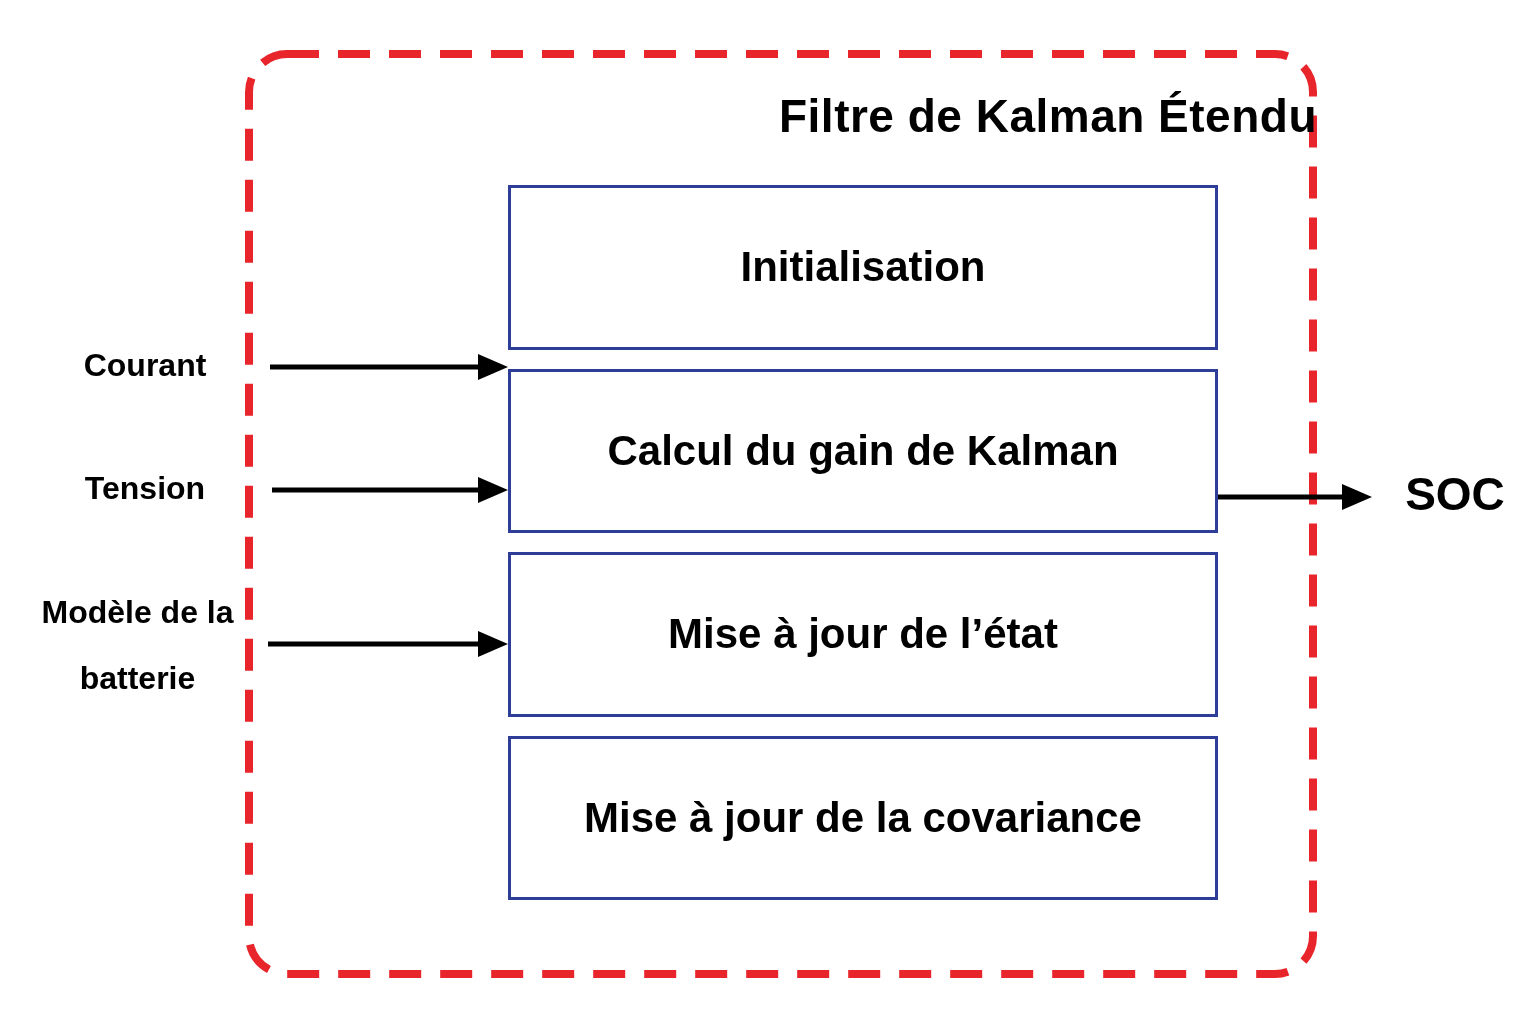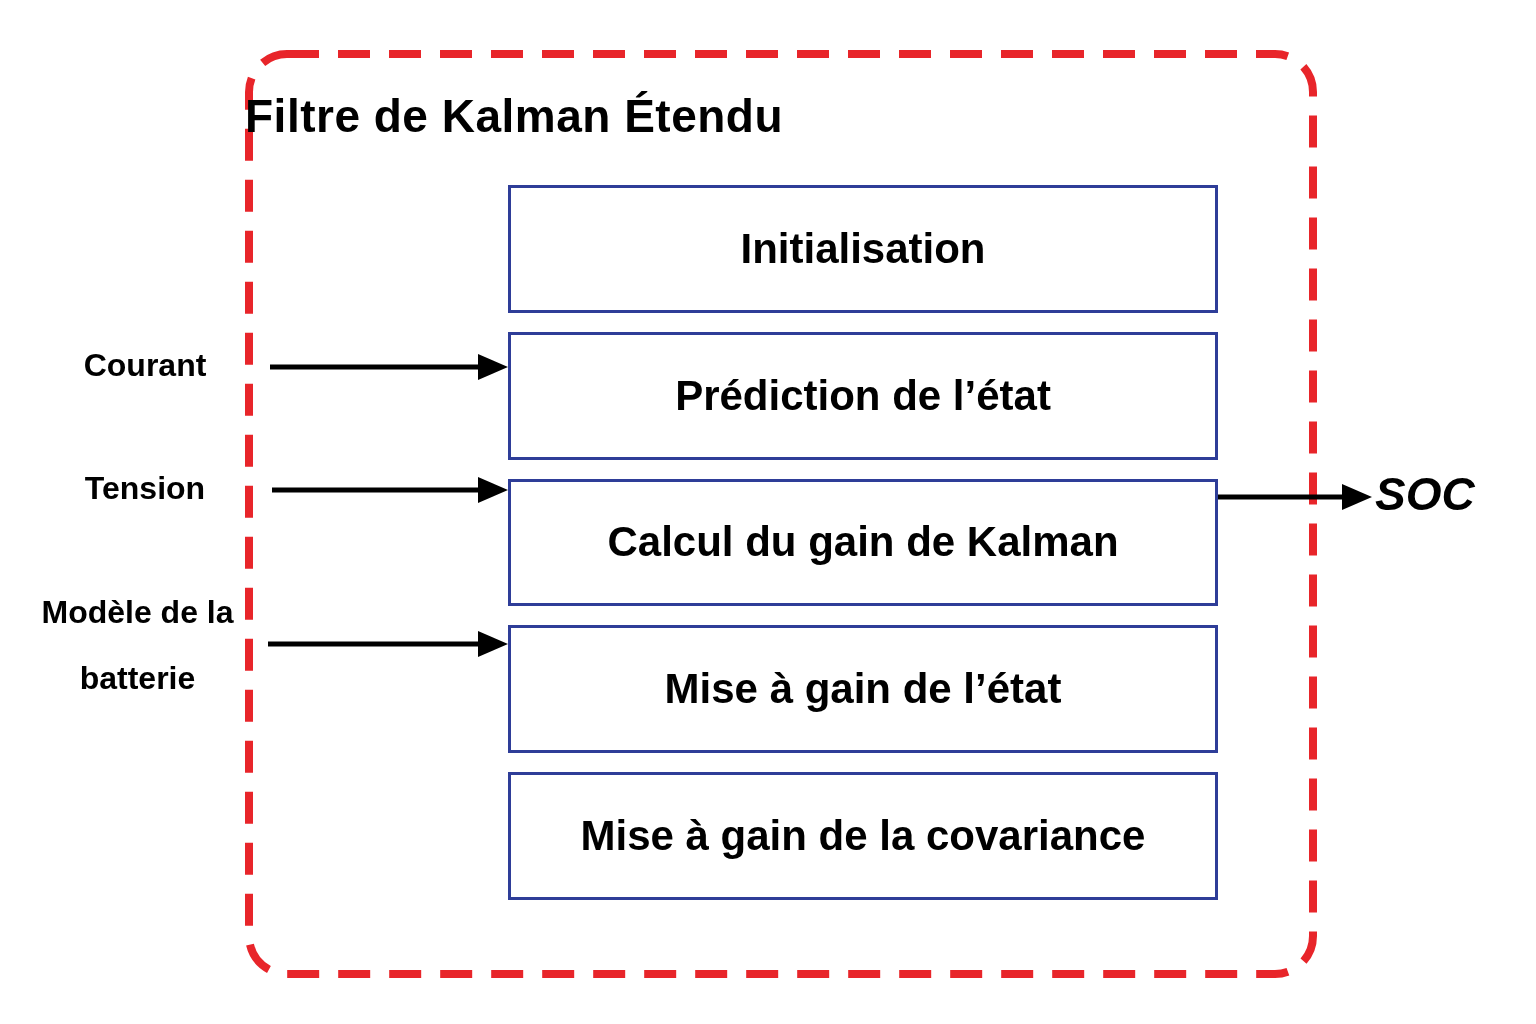--- a/index.html
+++ b/index.html
@@ -28,21 +28,21 @@
     top: 50px;
     width: 1072px;
     height: 928px;
   }
 
   .diagram-title {
     position: absolute;
     left: 245px;
     top: 86px;
     width: 1072px;
-    text-align: left;
+    text-align: right;
     font-size: 46px;
     font-weight: 700;
     line-height: 60px;
     letter-spacing: 0.5px;
   }
 
   .steps-stack {
     position: absolute;
     left: 508px;
     top: 185px;
@@ -67,22 +67,22 @@
   .side-label {
     position: absolute;
     text-align: center;
     font-size: 32px;
     font-weight: 700;
     line-height: 56px;
   }
   .label-courant { left: 30px; top: 337px; width: 230px; }
   .label-tension { left: 30px; top: 460px; width: 230px; }
   .label-modele  { left: 25px; top: 579px; width: 225px; line-height: 66px; }
-  .label-soc     { left: 1375px; top: 464px; width: 160px; text-align: left;
-                   font-size: 46px; line-height: 60px; font-style: italic; }
+  .label-soc     { left: 1375px; top: 464px; width: 160px; text-align: center;
+                   font-size: 46px; line-height: 60px; }
 
   .arrow { position: absolute; height: 26px; }
   .arrow .shaft {
     position: absolute;
     left: 0; top: 50%;
     transform: translateY(-50%);
     height: 5px;
     width: calc(100% - 26px);
     background: var(--color-arrow);
   }
@@ -106,24 +106,23 @@
 <div class="canvas">
 
   <svg class="dashed-frame" viewBox="0 0 1072 928" xmlns="http://www.w3.org/2000/svg" aria-hidden="true">
     <rect x="4" y="4" width="1064" height="920" rx="38" ry="38" fill="none" stroke-width="8" stroke-dasharray="32 19" style="stroke: var(--color-frame);"></rect>
   </svg>
 
   <div class="diagram-title">Filtre de Kalman Étendu</div>
 
   <div class="steps-stack">
     <div class="step-box">Initialisation</div>
-    <div class="step-box">Prédiction de l’état</div>
     <div class="step-box">Calcul du gain de Kalman</div>
-    <div class="step-box">Mise à gain de l’état</div>
-    <div class="step-box">Mise à gain de la covariance</div>
+    <div class="step-box">Mise à jour de l’état</div>
+    <div class="step-box">Mise à jour de la covariance</div>
   </div>
 
   <div class="side-label label-courant">Courant</div>
   <div class="side-label label-tension">Tension</div>
   <div class="side-label label-modele">Modèle de la batterie</div>
   <div class="side-label label-soc">SOC</div>
 
   <div class="arrow arrow-courant">
     <div class="shaft"></div>
     <div class="head"></div>

